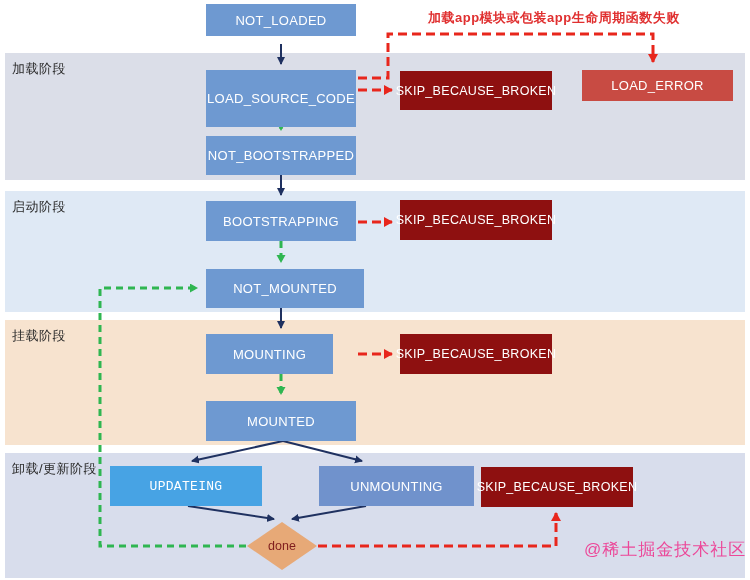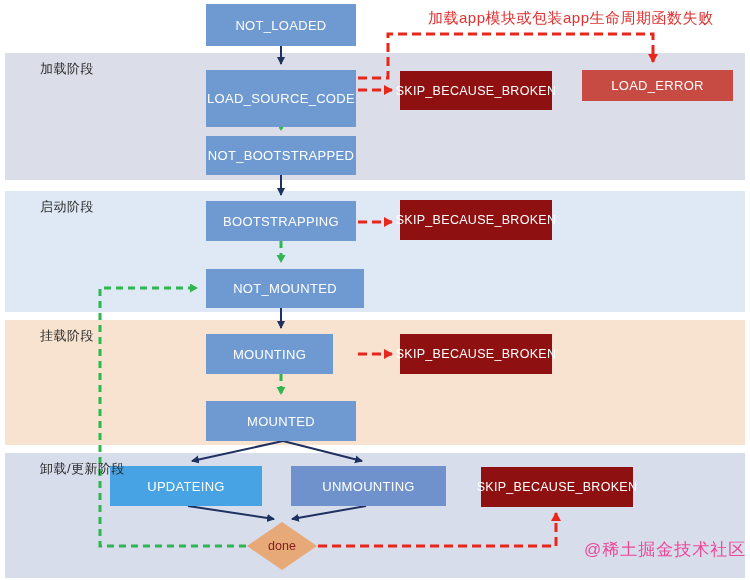--- a/index.html
+++ b/index.html
@@ -8,40 +8,40 @@
     background:#ffffff;
     font-family:"Liberation Sans",sans-serif;
   }
   .band{position:absolute;left:5px;width:740px;z-index:1;}
   .band-load{top:53px;height:127px;background:var(--band-load);}
   .band-bootstrap{top:191px;height:121px;background:var(--band-bootstrap);}
   .band-mount{top:320px;height:125px;background:var(--band-mount);}
   .band-unmount{top:453px;height:125px;background:var(--band-unmount);}
   .phase-label{
     position:absolute;left:12px;z-index:4;
-    font-size:13px;color:#2b2b2b;letter-spacing:.5px;margin-left:28px;
+    font-size:13px;color:#2b2b2b;letter-spacing:.5px;
   }
   .node{
     position:absolute;z-index:3;display:flex;align-items:center;justify-content:center;
     color:#ffffff;font-size:13px;letter-spacing:.3px;text-align:center;
   }
   .state{background:var(--state-blue);}
   .skip{background:var(--skip-dark-red);font-size:12.5px;}
   .error{background:var(--load-error-red);}
-  .update{background:var(--update-blue);}
-  .unmountbox{background:var(--unmount-blue);}
+  .update{background:var(--update-blue);font-family:Liberation Mono, monospace;}
+  .unmountbox{background:var(--unmount-blue);margin-left:28px;}
   .diamond{
     position:absolute;z-index:3;display:flex;align-items:center;justify-content:center;
     background:var(--done-orange);color:#7f1d1d;font-size:12.5px;
     clip-path:polygon(50% 0,100% 50%,50% 100%,0 50%);
   }
   #arrow-layer{position:absolute;left:0;top:0;z-index:2;}
   .annotation{
     position:absolute;left:428px;top:9px;z-index:4;
-    font-size:15px;color:var(--annotation-red);letter-spacing:.5px;
+    font-size:13px;color:var(--annotation-red);letter-spacing:.5px;font-weight:bold;
   }
   .watermark{
     position:absolute;left:584px;top:538px;z-index:4;
     font-size:17px;color:#ec4899;letter-spacing:1px;
   }
 </style>
 </head>
 <body>
 
 <div id="stage">
@@ -91,21 +91,21 @@
       <line x1="358" y1="222" x2="392" y2="222" marker-end="url(#head-red)"></line>
       <line x1="358" y1="354" x2="392" y2="354" marker-end="url(#head-red)"></line>
       <polyline points="358,78 388,78 388,34 653,34 653,62" marker-end="url(#head-red)"></polyline>
       <polyline points="318,546 556,546 556,513" marker-end="url(#head-red)"></polyline>
     </g>
   </svg>
 
   <div class="annotation">加载app模块或包装app生命周期函数失败</div>
   <div class="watermark">@稀土掘金技术社区</div>
 
-  <div class="node state" style="left:206px;top:4px;width:150px;height:42px">NOT_LOADED</div>
+  <div class="node state" style="left:206px;top:4px;width:150px;height:32px">NOT_LOADED</div>
   <div class="node state" style="left:206px;top:70px;width:150px;height:57px">LOAD_SOURCE_CODE</div>
   <div class="node state" style="left:206px;top:201px;width:150px;height:40px">BOOTSTRAPPING</div>
   <div class="node state" style="left:206px;top:136px;width:150px;height:39px">NOT_BOOTSTRAPPED</div>
   <div class="node state" style="left:206px;top:269px;width:158px;height:39px">NOT_MOUNTED</div>
   <div class="node state" style="left:206px;top:334px;width:127px;height:40px">MOUNTING</div>
   <div class="node state" style="left:206px;top:401px;width:150px;height:40px">MOUNTED</div>
 
   <div class="node update" style="left:110px;top:466px;width:152px;height:40px">UPDATEING</div>
   <div class="node unmountbox" style="left:291px;top:466px;width:155px;height:40px">UNMOUNTING</div>
 

